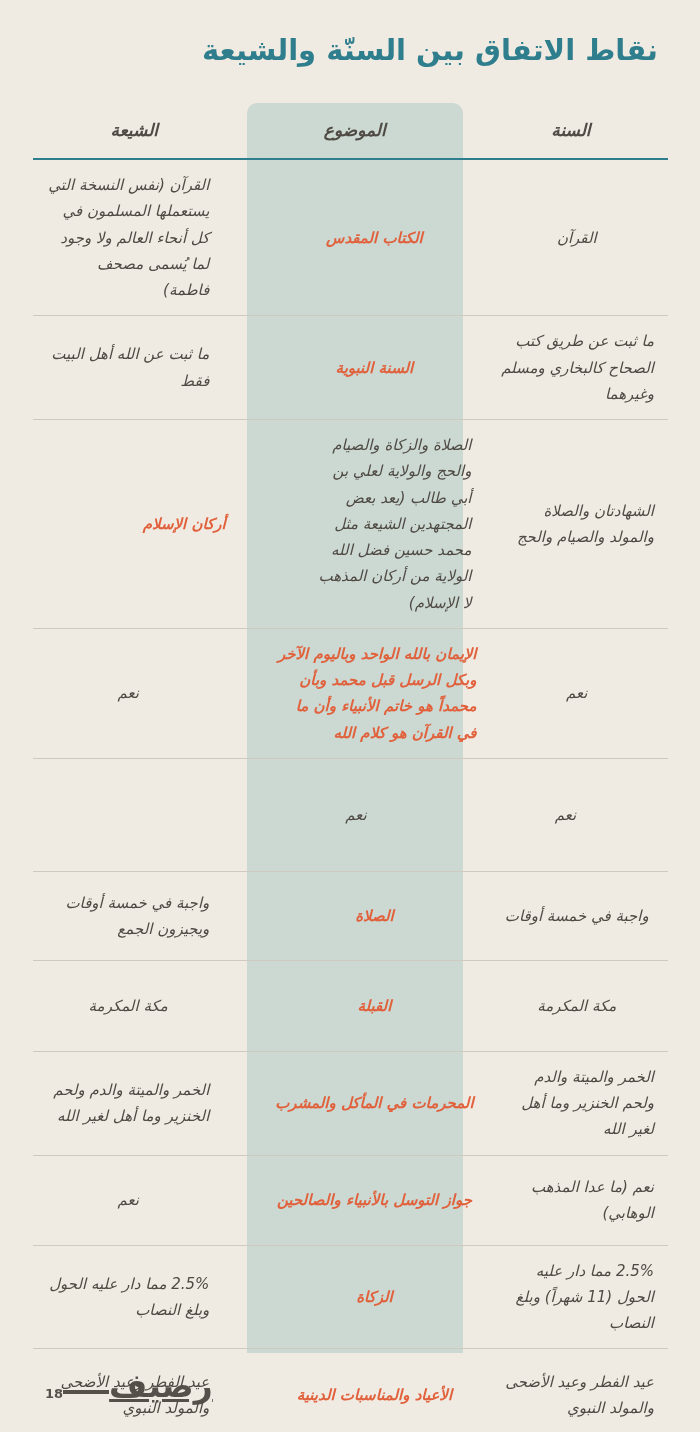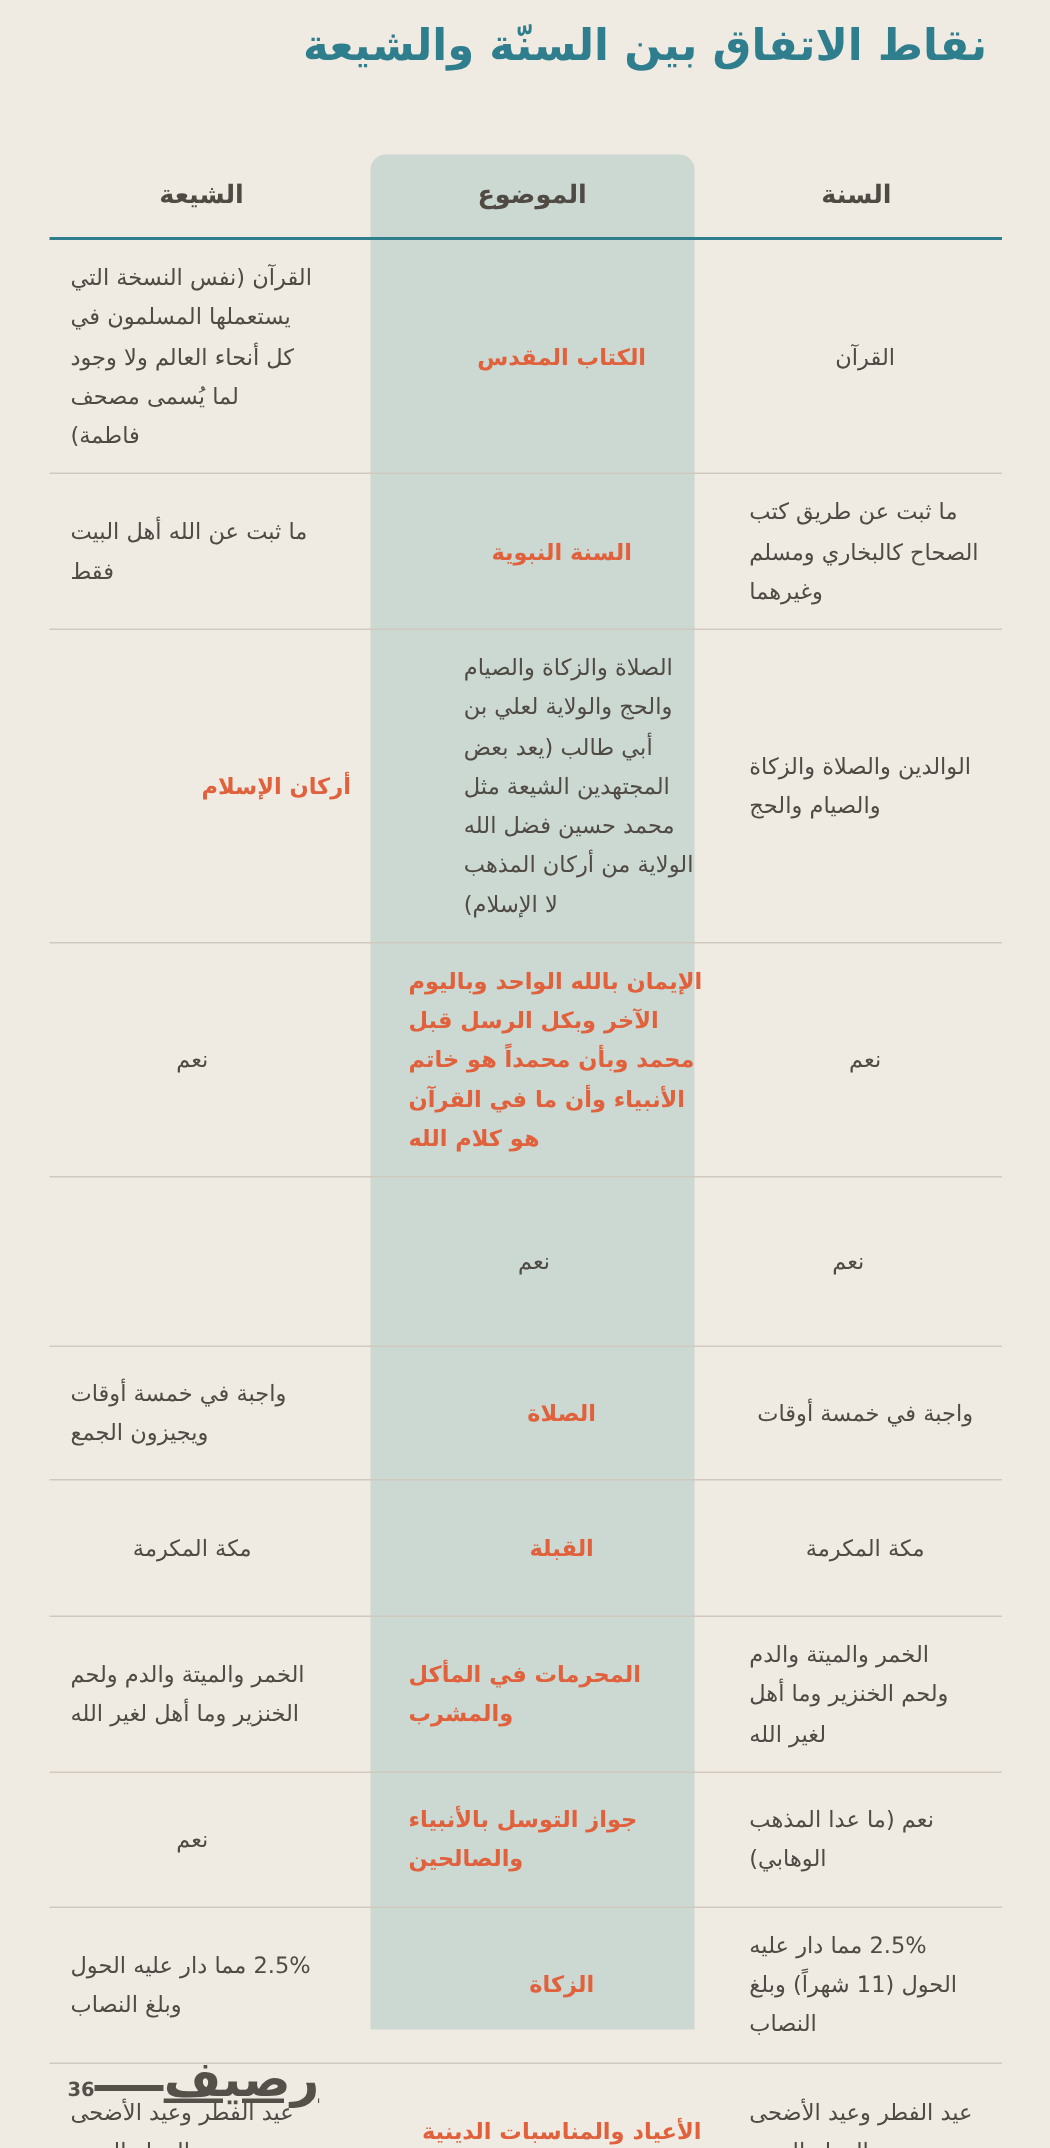--- a/index.html
+++ b/index.html
@@ -11,21 +11,21 @@
   .page {
     position: relative;
     width: 700px;
     height: 1432px;
     background: #f0ebe2;
     overflow: hidden;
     direction: rtl;
   }
   .title {
     position: absolute;
-    top: 12px;
+    top: 32px;
     right: 42px;
     font-size: 29px;
     font-weight: bold;
     color: #2e7e8d;
     line-height: 1.3;
   }
   
   .band {
     position: absolute;
     left: 247px;
@@ -53,24 +53,25 @@
     border-bottom: 1px solid #cfc9c0;
   }
   
   .cell.sunni  { width: 205px; }
   .cell.topic  { width: 252px; }
   .cell.shia   { width: 214px; }
   .cell {
     display: flex;
     align-items: center;
     justify-content: center;
-    text-align: left;
+    text-align: right;
     padding: 12px 14px;
     font-size: 15px;
     line-height: 1.75;
+    font-style: italic;
   }
   .header-row .cell {
     font-size: 17px;
     font-weight: bold;
     color: #4f4b44;
     padding: 4px 10px;
   }
   .cell.topic { padding: 12px 9px; }
   .row .cell.topic {
     color: #e0613c;
@@ -142,21 +143,21 @@
     <div class="cell shia">القرآن  (نفس النسخة التي يستعملها المسلمون في كل أنحاء العالم ولا وجود لما يُسمى مصحف فاطمة)</div>
   </div>
 
   <div class="row">
     <div class="cell sunni">ما ثبت عن طريق كتب الصحاح كالبخاري ومسلم وغيرهما</div>
     <div class="cell topic">السنة النبوية</div>
     <div class="cell shia">ما ثبت عن الله أهل البيت فقط</div>
   </div>
 
   <div class="row">
-    <div class="cell sunni">الوالدين والصلاة والزكاة والصيام والحج</div>
+    <div class="cell sunni">الشهادتان والصلاة والمولد والصيام والحج</div>
     <div class="cell shia">الصلاة والزكاة والصيام والحج والولاية لعلي بن أبي طالب (يعد بعض المجتهدين الشيعة مثل محمد حسين فضل الله الولاية من أركان المذهب لا الإسلام)</div>
     <div class="cell topic">أركان الإسلام</div>
   </div>
 
   <div class="row">
     <div class="cell sunni">نعم</div>
     <div class="cell topic">الإيمان بالله الواحد وباليوم الآخر وبكل الرسل قبل محمد وبأن محمداً هو خاتم الأنبياء وأن ما في القرآن هو كلام الله</div>
     <div class="cell shia">نعم</div>
   </div>
 
@@ -205,16 +206,16 @@
     <div class="cell sunni">نعم</div>
     <div class="cell topic">الطرف الآخر مسلم</div>
     <div class="cell shia">نعم</div>
   </div>
 </div>
   </div>
 
   <div class="logo">
     <span class="logo-word">رصيف</span>
     <span class="logo-line"></span>
-    <span class="logo-num">36</span>
+    <span class="logo-num">18</span>
   </div>
 
 </div>
 
 </body></html>

